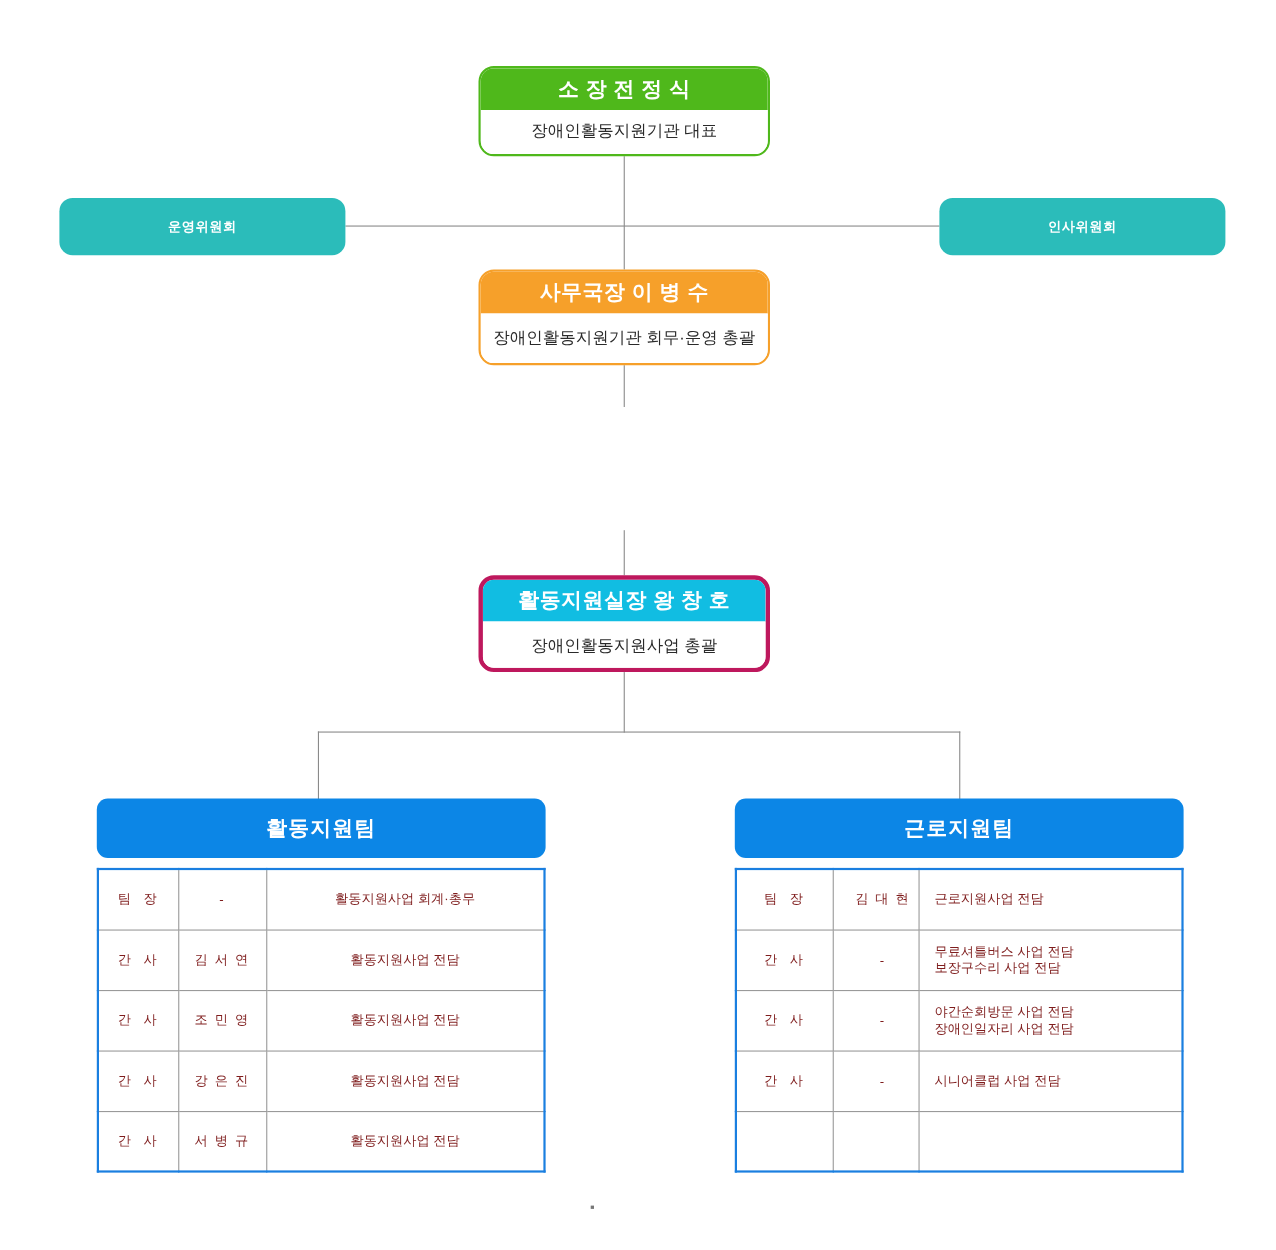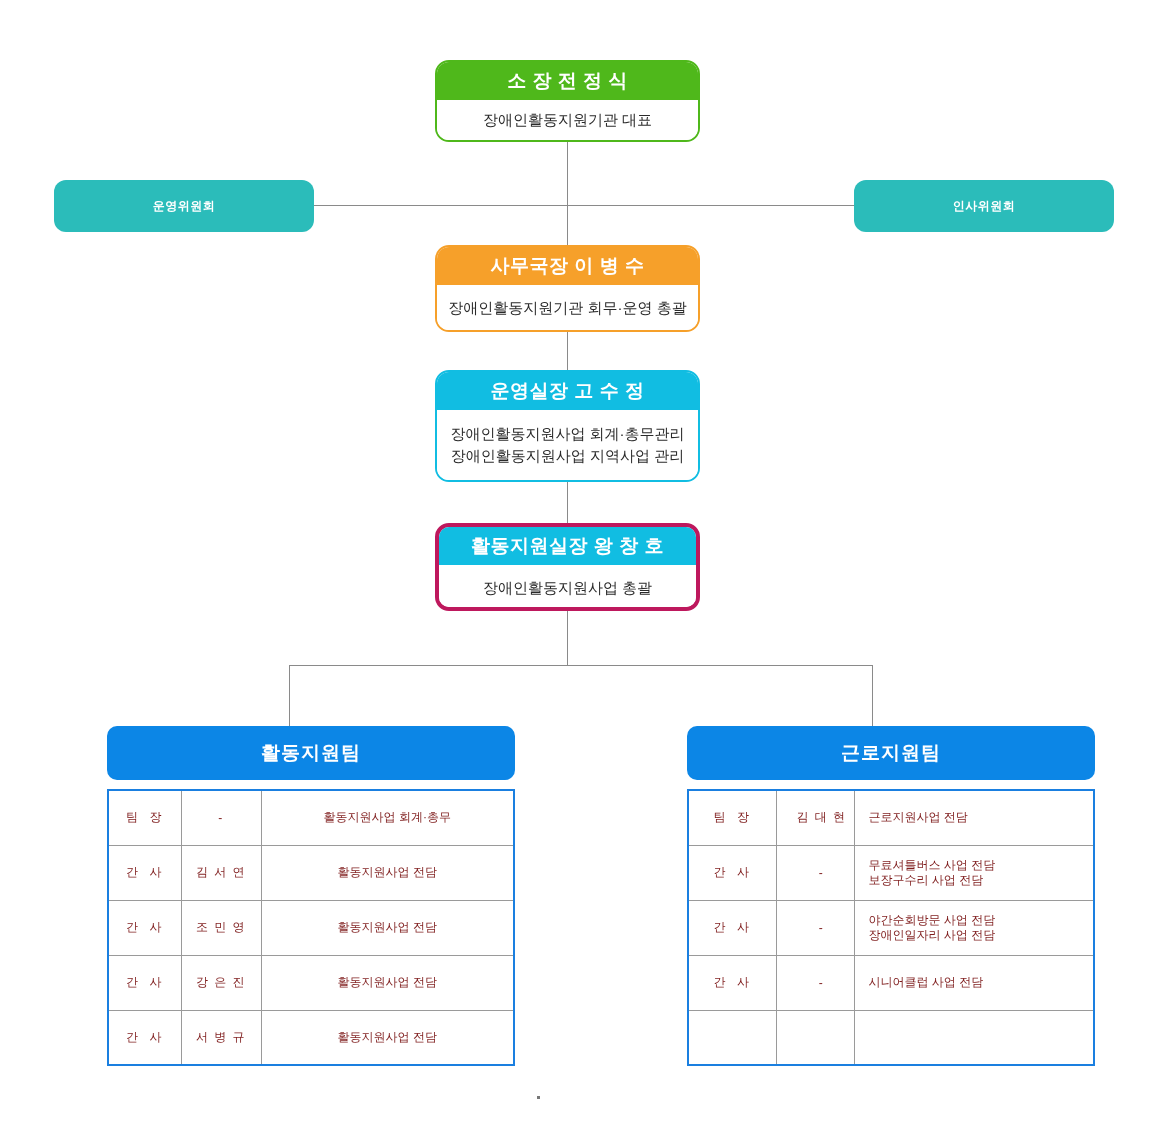--- a/index.html
+++ b/index.html
@@ -103,21 +103,21 @@
     font-weight: bold;
     display: flex;
     align-items: center;
     justify-content: center;
     letter-spacing: 0.5px;
   }
   .committee-left  { left: 54px;  width: 260px; }
   .committee-right { left: 854px; width: 260px; }
 
   
-  .team { position: absolute; top: 726px; width: 408px; margin-left: 19px; }
+  .team { position: absolute; top: 726px; width: 408px; }
   .team-left  { left: 88px; }
   .team-right { left: 668px; }
 
   .team-header {
     height: 54px;
     border-radius: 10px;
     background: #0C86E6;
     color: #ffffff;
     font-size: 19px;
     font-weight: bold;
@@ -210,27 +210,20 @@
     </div>
   </div>
 
   <div class="node node-director">
     <div class="node-head">소 장   전 정 식</div>
     <div class="node-body">
       <div class="line">장애인활동지원기관  대표</div>
     </div>
   </div>
 
-  <div class="node node-ops">
-    <div class="node-head">운영실장    고 수 정</div>
-    <div class="node-body">
-      <div class="line">장애인활동지원사업 회계·총무관리</div>
-      <div class="line">장애인활동지원사업 지역사업 관리</div>
-    </div>
-  </div>
 
   <div class="node node-act">
     <div class="node-head">활동지원실장    왕 창 호</div>
     <div class="node-body">
       <div class="line">장애인활동지원사업 총괄</div>
     </div>
   </div>
 
   <div class="team team-left">
     <div class="team-header">활동지원팀</div>

